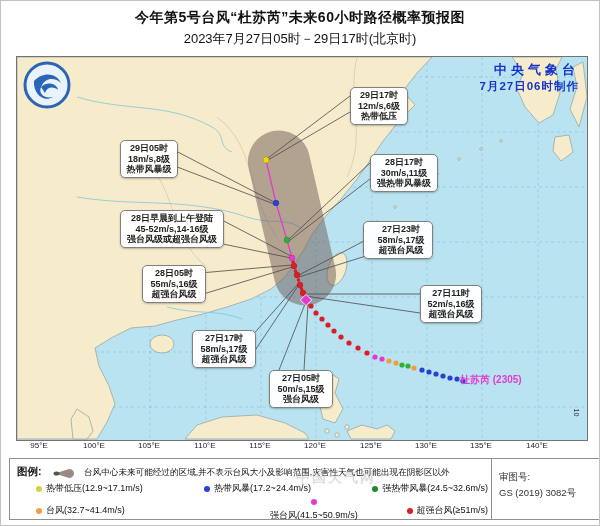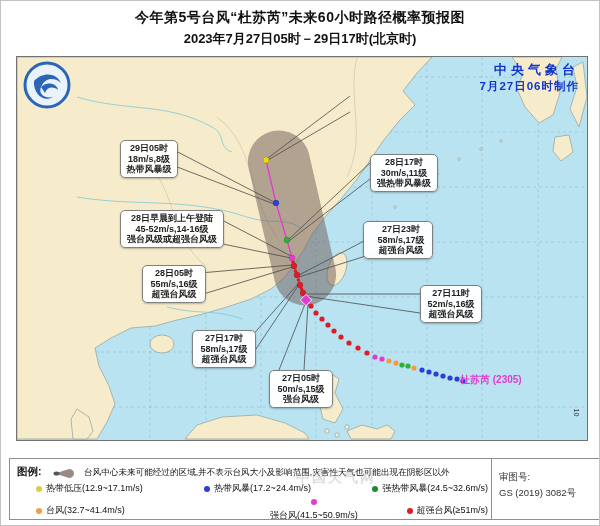--- a/index.html
+++ b/index.html
@@ -1,19 +1,19 @@
 <!DOCTYPE html>
 <html><head>
 <meta charset="utf-8">
 <style>
   html,body{margin:0;padding:0;background:#fff;}
   body{font-family:"Liberation Sans","DejaVu Sans",sans-serif;}
   #wrap{position:relative;width:600px;height:526px;background:#fff;border:1px solid #c2c2c2;box-sizing:border-box;overflow:hidden;}
   .title{position:absolute;top:8px;left:0;width:100%;text-align:center;font-size:14px;font-weight:bold;color:#111;letter-spacing:0.5px;}
-  .subtitle{position:absolute;top:29px;left:0;width:100%;text-align:center;font-size:13px;font-weight:bold;color:#111;}
+  .subtitle{position:absolute;top:29px;left:0;width:100%;text-align:center;font-size:13px;font-weight:normal;color:#111;}
   #map{position:absolute;left:15px;top:55px;width:570px;height:383px;border:1px solid #737373;background:#b9e3f1;box-sizing:content-box;overflow:hidden;}
   #map svg{position:absolute;left:0;top:0;}
   .callout{position:absolute;background:rgba(255,255,255,0.96);border:1px solid #808080;border-radius:5px;padding:2px 2px;text-align:center;font-size:9px;font-weight:bold;line-height:10.5px;color:#222;box-shadow:0 1px 2px rgba(0,0,0,0.25);}
   #agency{position:absolute;right:8px;top:4px;text-align:right;color:#1436c9;font-weight:bold;}
   #agency .l1{font-size:13px;letter-spacing:4px;}
   #agency .l2{font-size:11.5px;letter-spacing:1px;}
   #typhoon-name{position:absolute;left:443px;top:316px;color:#e23bd0;font-weight:bold;font-size:10px;white-space:nowrap;}
   #lat-label{position:absolute;left:556px;top:352px;font-size:7px;color:#334;transform:rotate(90deg);}
   #lon-ticks{position:absolute;left:0;top:440px;width:600px;height:14px;}
   #lon-ticks span{position:absolute;transform:translateX(-50%);font-size:8px;color:#223;white-space:nowrap;}
@@ -170,20 +170,25 @@
     </svg>
 
     <div id="agency">
       <div class="l1">中央气象台</div>
       <div class="l2">7月27日06时制作</div>
     </div>
 
     <div id="typhoon-name">杜苏芮 (2305)</div>
     <div id="lat-label">10</div>
 
+    <div class="callout" style="left:333px;top:30px;width:52px;">
+      <div>29日17时</div>
+      <div>12m/s,6级</div>
+      <div>热带低压</div>
+    </div>
     <div class="callout" style="left:103px;top:83px;width:52px;">
       <div>29日05时</div>
       <div>18m/s,8级</div>
       <div>热带风暴级</div>
     </div>
     <div class="callout" style="left:353px;top:97px;width:62px;">
       <div>28日17时</div>
       <div>30m/s,11级</div>
       <div>强热带风暴级</div>
     </div>
@@ -212,20 +217,32 @@
       <div>58m/s,17级</div>
       <div>超强台风级</div>
     </div>
     <div class="callout" style="left:252px;top:313px;width:58px;">
       <div>27日05时</div>
       <div>50m/s,15级</div>
       <div>强台风级</div>
     </div>
   </div>
 
+  <div id="lon-ticks">
+      <span style="left: 38px;">95°E</span>
+      <span style="left: 93px;">100°E</span>
+      <span style="left: 148px;">105°E</span>
+      <span style="left: 204px;">110°E</span>
+      <span style="left: 259px;">115°E</span>
+      <span style="left: 314px;">120°E</span>
+      <span style="left: 370px;">125°E</span>
+      <span style="left: 425px;">130°E</span>
+      <span style="left: 480px;">135°E</span>
+      <span style="left: 536px;">140°E</span>
+    </div>
 
   <div id="legend">
     <div class="divider"></div>
     <div id="legend-title">图例:</div>
     <svg id="cone-icon" width="26" height="13" viewBox="0 0 26 13">
       <path d="M3,6.5 L17,2 A5,4.5 0 1 1 17,11 Z" fill="#9a8a86"></path>
       <ellipse cx="4.5" cy="6.5" rx="3" ry="2" fill="#555"></ellipse>
     </svg>
     <div id="legend-note">台风中心未来可能经过的区域,并不表示台风大小及影响范围,灾害性天气也可能出现在阴影区以外</div>
     <div class="legend-row" id="legend-row-1">

